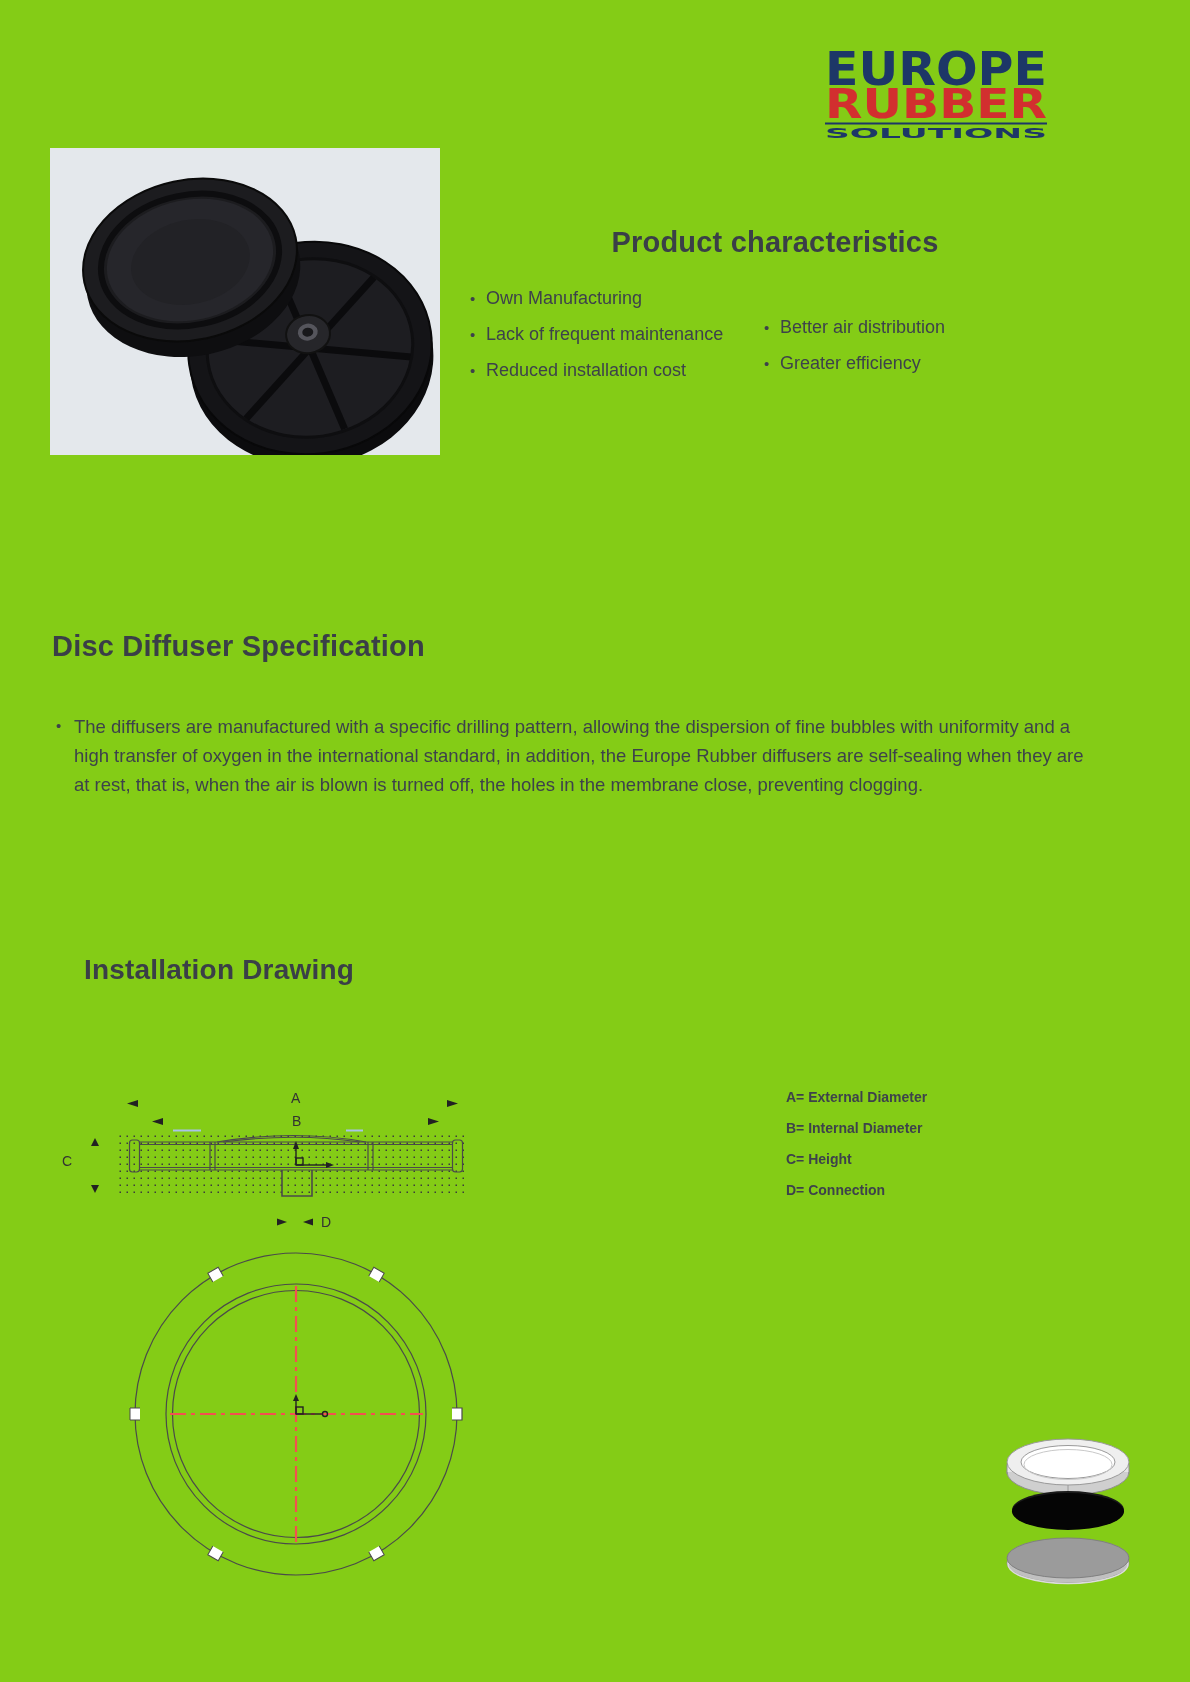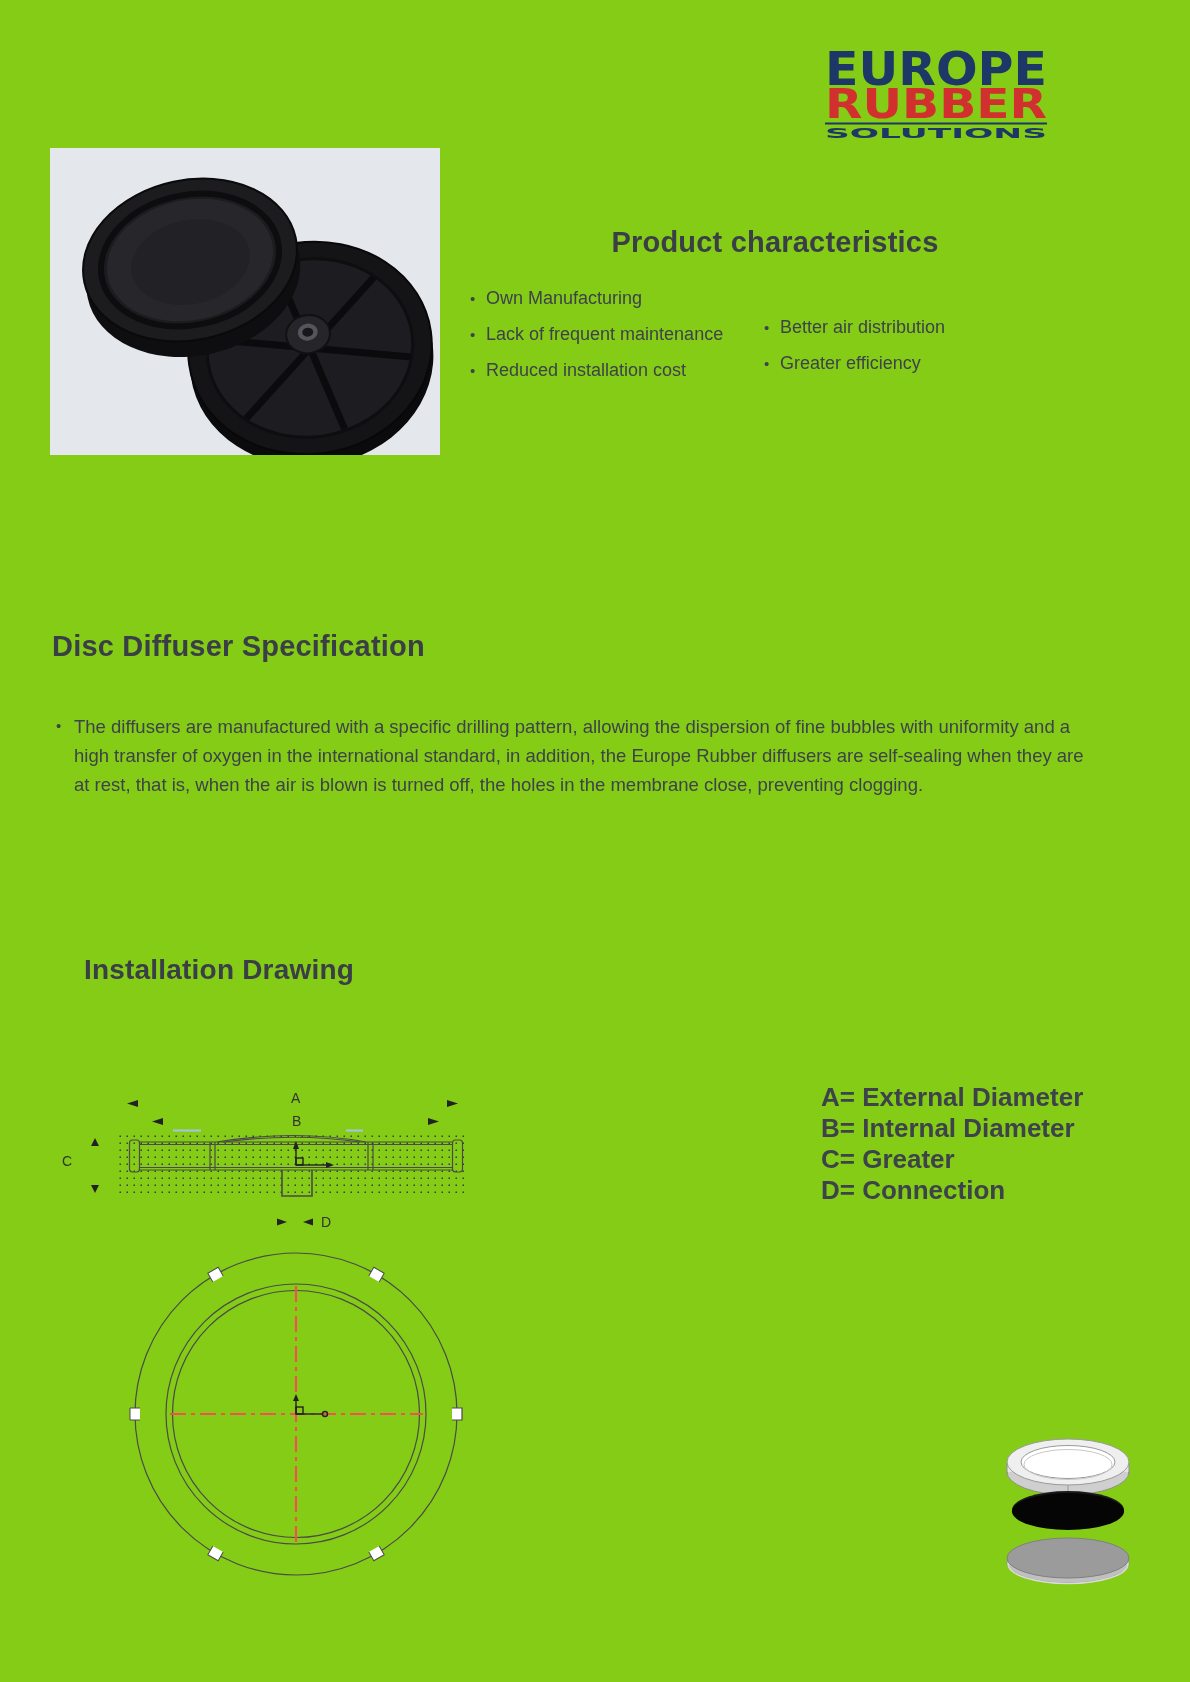--- a/index.html
+++ b/index.html
@@ -31,21 +31,21 @@
   .spec-para{position:absolute;left:56px;top:692px;width:1040px;margin-top:20px;}
   .spec-para p{position:relative;margin:0;padding-left:18px;font-size:18.5px;line-height:29px;}
   .spec-para p::before{content:"\2022";position:absolute;left:0;top:-1px;font-size:15px;color:var(--body-text,#3d424b);}
   
   .sideview{position:absolute;left:55px;top:1085px;}
   .sideview text{font-family:"Liberation Sans",sans-serif;font-size:14px;fill:#333;}
   .sideview .ln{stroke:var(--drawing-line,#4a4a4a);fill:none;stroke-width:1.2;}
   .sideview .arr{fill:#222;}
   .topview{position:absolute;left:110px;top:1240px;}
   .topview .ln{stroke:var(--drawing-line,#4a4a4a);fill:none;stroke-width:1.2;}
-  .legend{position:absolute;left:786px;top:1082px;font-size:26px;font-weight:700;line-height:31px;color:var(--body-text,#3d424b);margin-left:35px;}
+  .legend{position:absolute;left:786px;top:1082px;font-size:14px;font-weight:700;line-height:31px;color:var(--body-text,#3d424b);}
   .exploded{position:absolute;left:950px;top:1400px;}
 </style>
 </head>
 <body>
 
 <div class="page">
 
   <svg class="logo" viewBox="0 0 228 98">
     <text class="w1" x="2" y="41" textLength="222" lengthAdjust="spacingAndGlyphs">EUROPE</text>
     <text class="w2" x="2" y="74" textLength="222" lengthAdjust="spacingAndGlyphs">RUBBER</text>
@@ -154,21 +154,21 @@
     </g>
     <text x="236" y="18">A</text>
     <text x="237" y="41">B</text>
     <text x="7" y="81">C</text>
     <text x="266" y="142">D</text>
   </svg>
 
   <div class="legend">
     <div>A= External Diameter</div>
     <div>B= Internal Diameter</div>
-    <div>C= Greater</div>
+    <div>C= Height</div>
     <div>D= Connection</div>
   </div>
 
   <svg class="topview" width="380" height="340" viewBox="0 0 380 340">
     <g class="ln">
       <circle cx="186" cy="174" r="161"></circle>
       <circle cx="186" cy="174" r="130"></circle>
       <circle cx="186" cy="174" r="123.5"></circle>
     </g>
 

